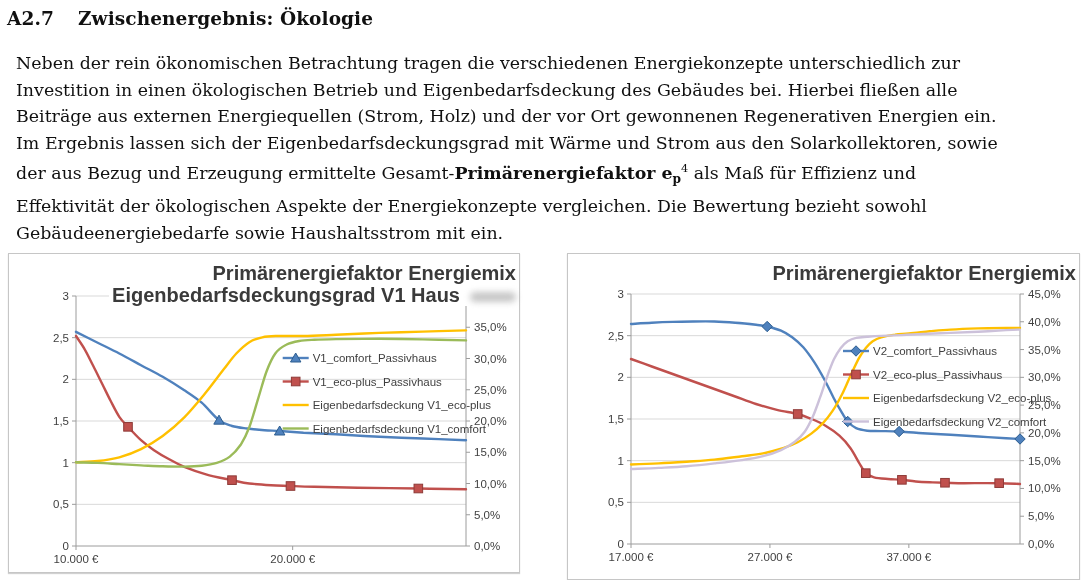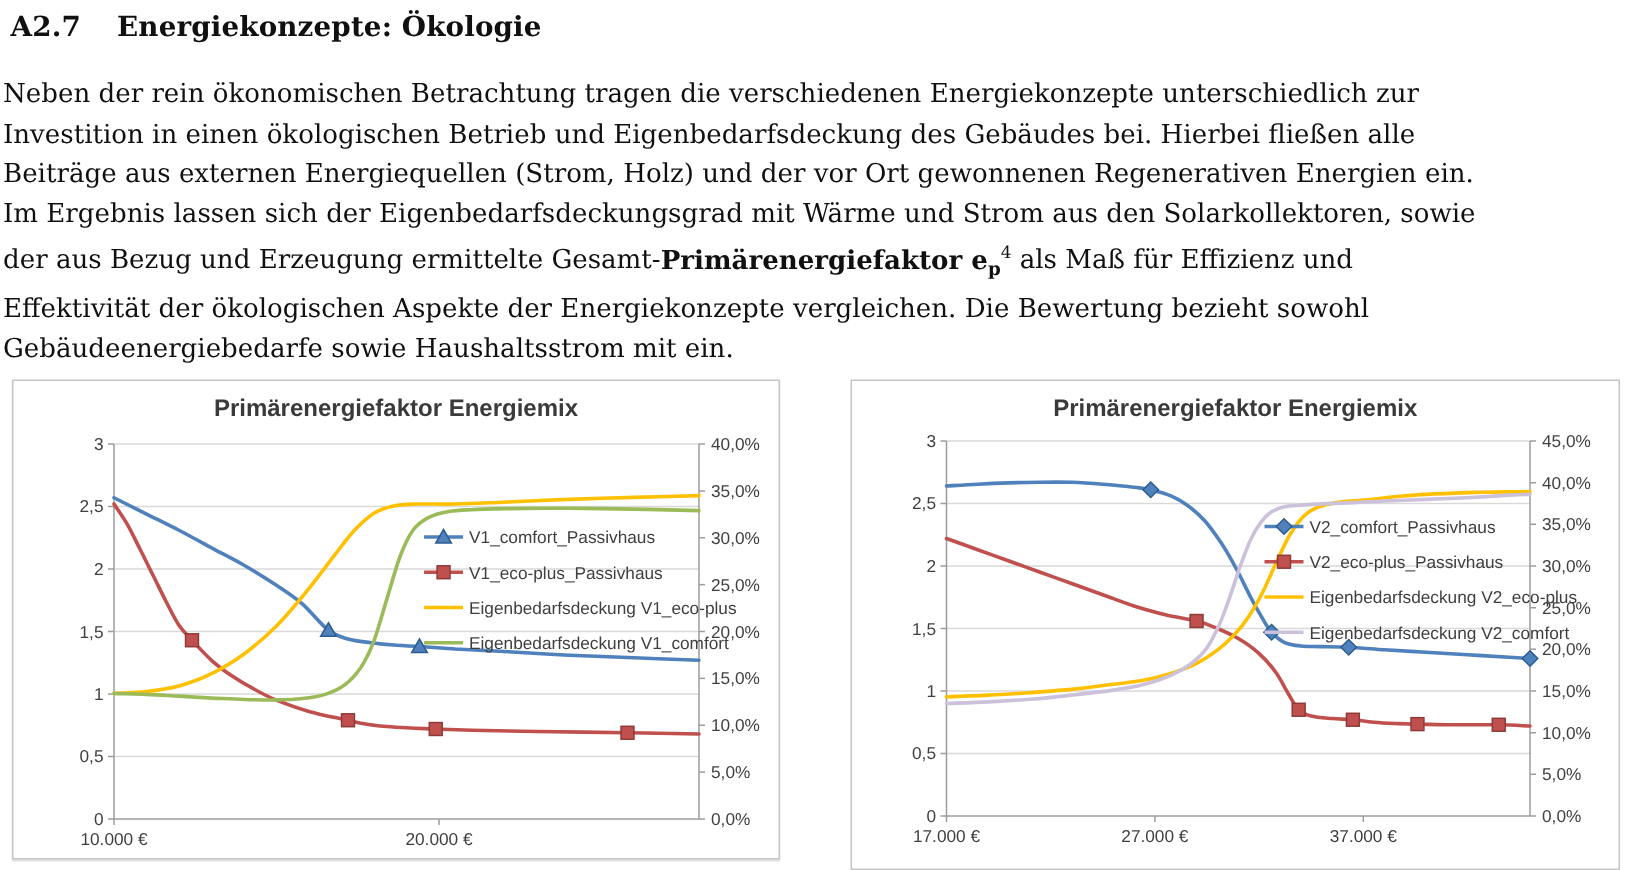--- a/index.html
+++ b/index.html
@@ -1,40 +1,40 @@
 <!DOCTYPE html>
 <html><head>
 <meta charset="utf-8">
 <style>
   html,body{margin:0;padding:0;background:#fff;}
   .page{position:relative;width:1085px;height:580px;background:#fff;overflow:hidden;
         font-family:"DejaVu Serif",serif;color:#101010;}
   .heading{margin:8px 0 0 7px;font-size:18.5px;font-weight:bold;letter-spacing:.1px;}
   .heading .hnum{display:inline-block;width:71px;}
-  .body-text{margin:21px 0 0 2px;font-size:17.4px;line-height:26.6px;width:1050px;}
+  .body-text{margin:21px 0 0 16px;font-size:17.4px;line-height:26.6px;width:1050px;}
   .body-text .b{font-weight:bold;}
   .body-text sub{font-size:70%;font-weight:bold;}
   .body-text sup{font-size:65%;}
   .chart-box{position:absolute;margin:0;background:#fff;border:1px solid #c6c6c6;
              box-shadow:0 1px 1px rgba(0,0,0,.18);}
   #chart0{left:8px;top:253px;width:510px;height:318px;}
   #chart1{left:567px;top:253px;width:511px;height:325px;}
   .chart-box svg{position:absolute;left:0;top:0;}
-  .chart-title{position:absolute;top:8px;left:0;right:0;text-align:center;
-               font-family:"Liberation Sans",sans-serif;font-weight:bold;font-size:16px;
+  .chart-title{position:absolute;top:8px;left:0;right:0;text-align:right;
+               font-family:"Liberation Sans",sans-serif;font-weight:bold;font-size:20px;
                line-height:22px;color:#3a3a3a;pointer-events:none;}
   .chart-title .tline{display:inline-block;background:#fff;padding:0 3px;white-space:nowrap;}
   .smudge{display:inline-block;width:46px;height:10px;margin-left:10px;border-radius:5px;
           background:#8f8f8f;opacity:.5;filter:blur(3px);vertical-align:middle;}
 </style>
 </head>
 <body>
 
 <div class="page">
-  <h2 class="heading"><span class="hnum">A2.7</span><span>Energiekonzepte: Ökologie</span></h2>
+  <h2 class="heading"><span class="hnum">A2.7</span><span>Zwischenergebnis: Ökologie</span></h2>
   <p class="body-text" id="paragraph"><span>Neben der rein ökonomischen Betrachtung tragen die verschiedenen Energiekonzepte unterschiedlich zur</span><br><span>Investition in einen ökologischen Betrieb und Eigenbedarfsdeckung des Gebäudes bei. Hierbei fließen alle</span><br><span>Beiträge aus externen Energiequellen (Strom, Holz) und der vor Ort gewonnenen Regenerativen Energien ein.</span><br><span>Im Ergebnis lassen sich der Eigenbedarfsdeckungsgrad mit Wärme und Strom aus den Solarkollektoren, sowie</span><br><span>der aus Bezug und Erzeugung ermittelte Gesamt-</span><span class="b">Primärenergiefaktor e<sub>p</sub></span><sup>4</sup><span> als Maß für Effizienz und</span><br><span>Effektivität der ökologischen Aspekte der Energiekonzepte vergleichen. Die Bewertung bezieht sowohl</span><br><span>Gebäudeenergiebedarfe sowie Haushaltsstrom mit ein.</span></p>
   <figure class="chart-box" id="chart0">
       <svg width="510" height="318">
         <g>
           <line x1="67" x2="457" y1="250.33333333333334" y2="250.33333333333334" stroke="#d9d9d9" stroke-width="1"></line>
           <line x1="67" x2="457" y1="208.66666666666669" y2="208.66666666666669" stroke="#d9d9d9" stroke-width="1"></line>
           <line x1="67" x2="457" y1="167" y2="167" stroke="#d9d9d9" stroke-width="1"></line>
           <line x1="67" x2="457" y1="125.33333333333334" y2="125.33333333333334" stroke="#d9d9d9" stroke-width="1"></line>
           <line x1="67" x2="457" y1="83.66666666666666" y2="83.66666666666666" stroke="#d9d9d9" stroke-width="1"></line>
           <line x1="67" x2="457" y1="42" y2="42" stroke="#d9d9d9" stroke-width="1"></line>
@@ -106,20 +106,21 @@
             <text x="303.70000000000005" y="155.2">Eigenbedarfsdeckung V1_eco-plus</text>
           </g>
           <g>
             <line x1="273.70000000000005" x2="299.70000000000005" y1="174.5" y2="174.5" stroke="#9bbb59" stroke-width="2.4"></line>
             <text x="303.70000000000005" y="178.7">Eigenbedarfsdeckung V1_comfort</text>
           </g>
         </g>
       </svg>
       <div class="chart-title">
         <div><span class="tline">Primärenergiefaktor Energiemix</span></div>
+        <div><span class="tline">Eigenbedarfsdeckungsgrad V1 Haus<span class="smudge"></span></span></div>
       </div>
     </figure>
   <figure class="chart-box" id="chart1">
       <svg width="511" height="325">
         <g>
           <line x1="63" x2="452" y1="248.33333333333334" y2="248.33333333333334" stroke="#d9d9d9" stroke-width="1"></line>
           <line x1="63" x2="452" y1="206.66666666666669" y2="206.66666666666669" stroke="#d9d9d9" stroke-width="1"></line>
           <line x1="63" x2="452" y1="165" y2="165" stroke="#d9d9d9" stroke-width="1"></line>
           <line x1="63" x2="452" y1="123.33333333333334" y2="123.33333333333334" stroke="#d9d9d9" stroke-width="1"></line>
           <line x1="63" x2="452" y1="81.66666666666666" y2="81.66666666666666" stroke="#d9d9d9" stroke-width="1"></line>

